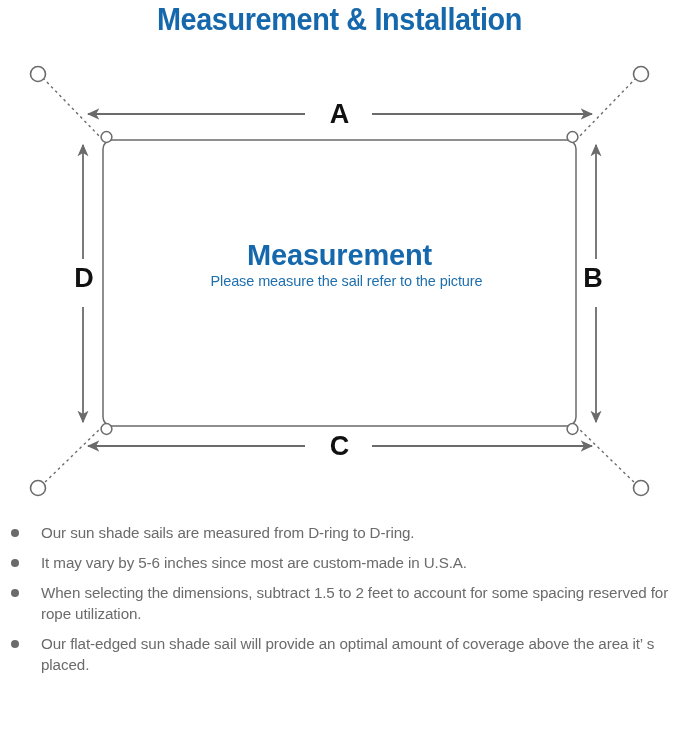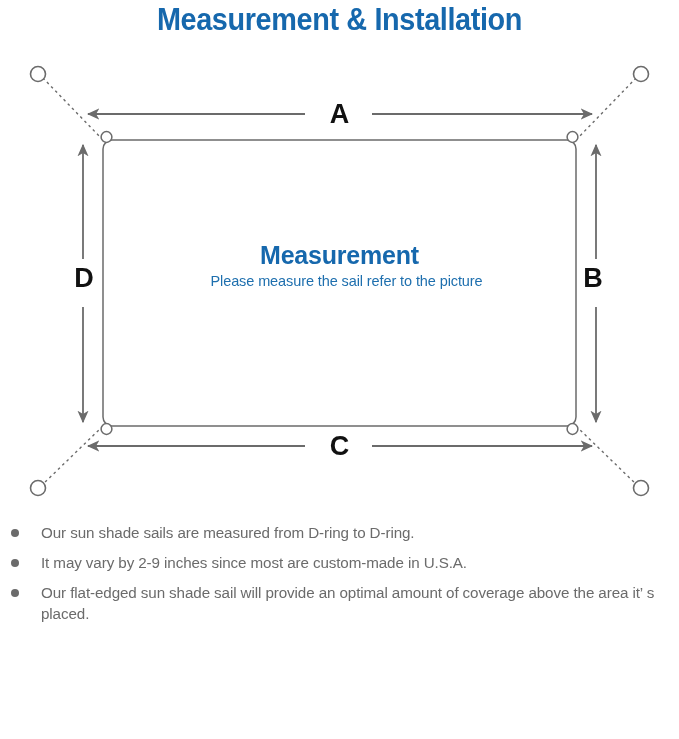--- a/index.html
+++ b/index.html
@@ -48,21 +48,21 @@
   
   #center-block {
     position: absolute;
     left: 0;
     top: 196px;
     width: 679px;
     text-align: center;
     pointer-events: none;
   }
   #center-title {
-    font-size: 25px;
+    font-size: 29px;
     font-weight: bold;
     color: #1668ad;
     line-height: 30px;
     letter-spacing: -0.2px;
   }
   #center-sub {
     font-size: 14.5px;
     color: #1e6fae;
     line-height: 22px;
     letter-spacing: -0.1px;
@@ -180,19 +180,23 @@
   </div>
 </div>
 
 <div id="notes">
   <div class="note-row">
     <span class="note-bullet"></span>
     <span>Our sun shade sails are measured from D-ring to D-ring.</span>
   </div>
   <div class="note-row">
     <span class="note-bullet"></span>
-    <span>It may vary by 2-9 inches since most are custom-made in U.S.A.</span>
+    <span>It may vary by 5-6 inches since most are custom-made in U.S.A.</span>
+  </div>
+  <div class="note-row">
+    <span class="note-bullet"></span>
+    <span>When selecting the dimensions, subtract 1.5 to 2 feet to account for some spacing reserved for rope utilization.</span>
   </div>
   <div class="note-row">
     <span class="note-bullet"></span>
     <span>Our flat-edged sun shade sail will provide an optimal amount of coverage above the area it’ s placed.</span>
   </div>
 </div>
 
 </body></html>

